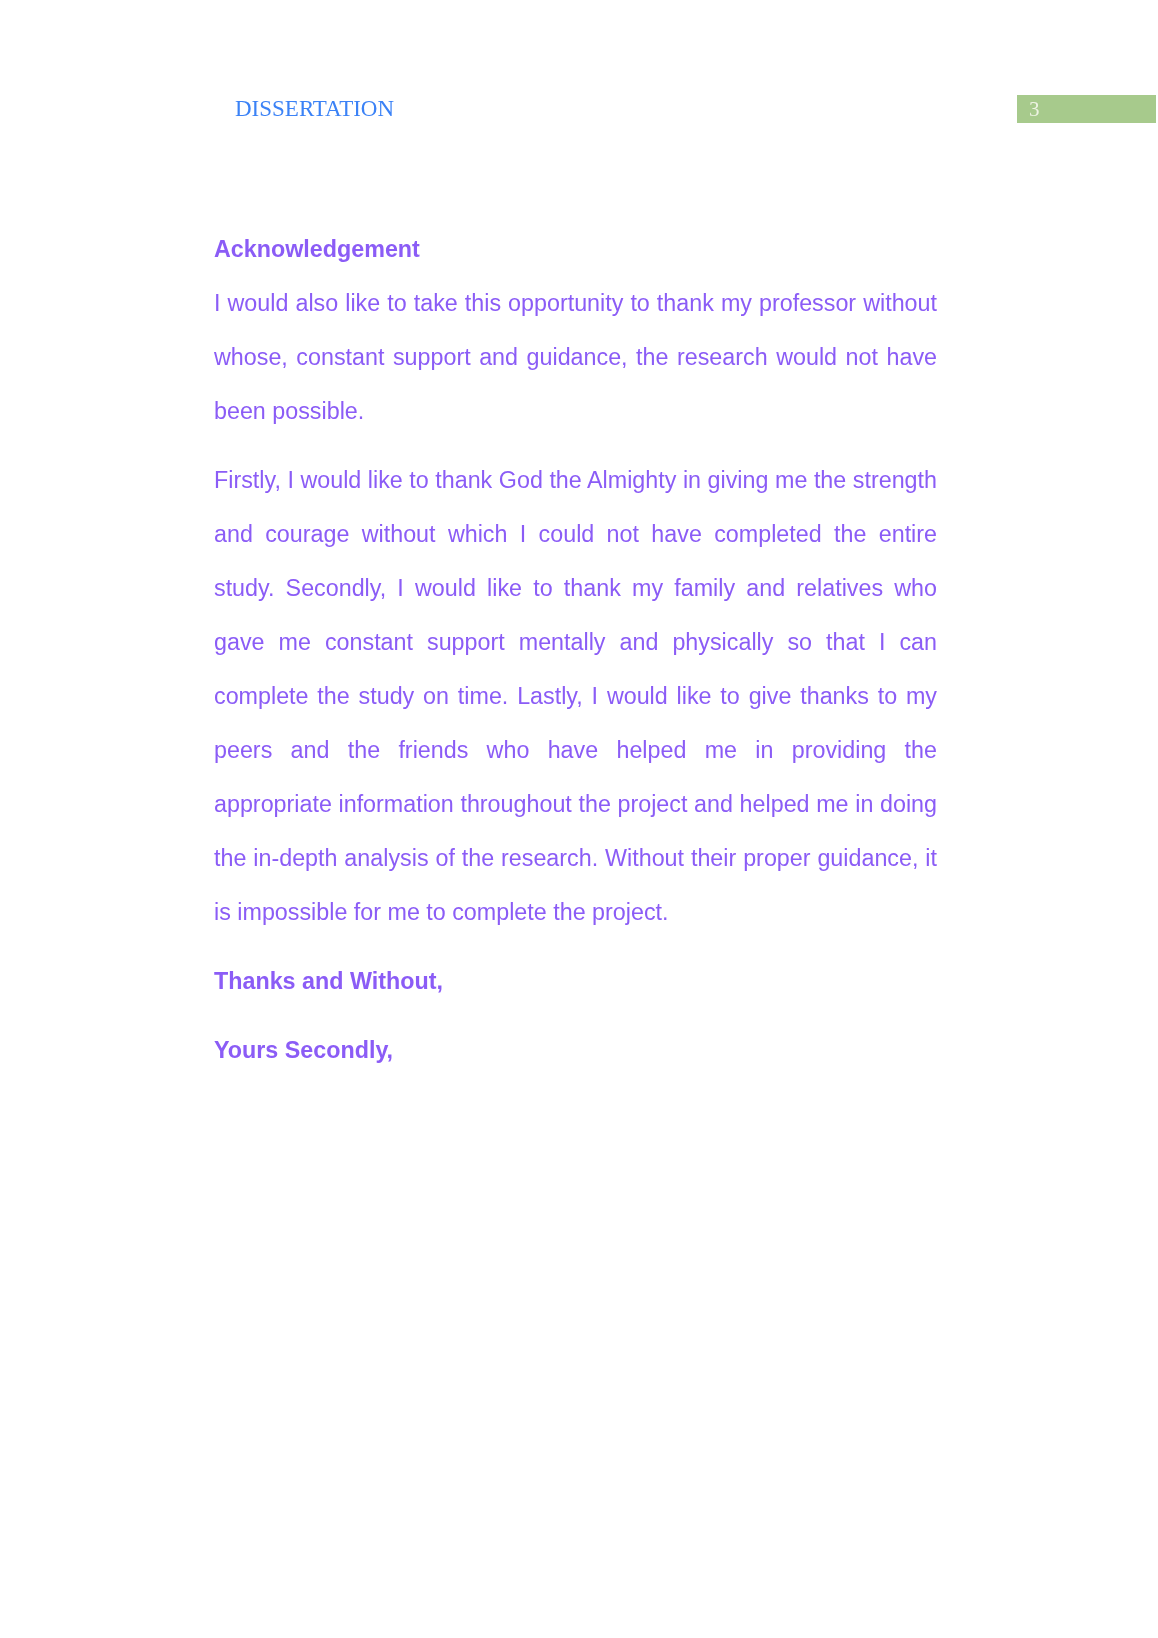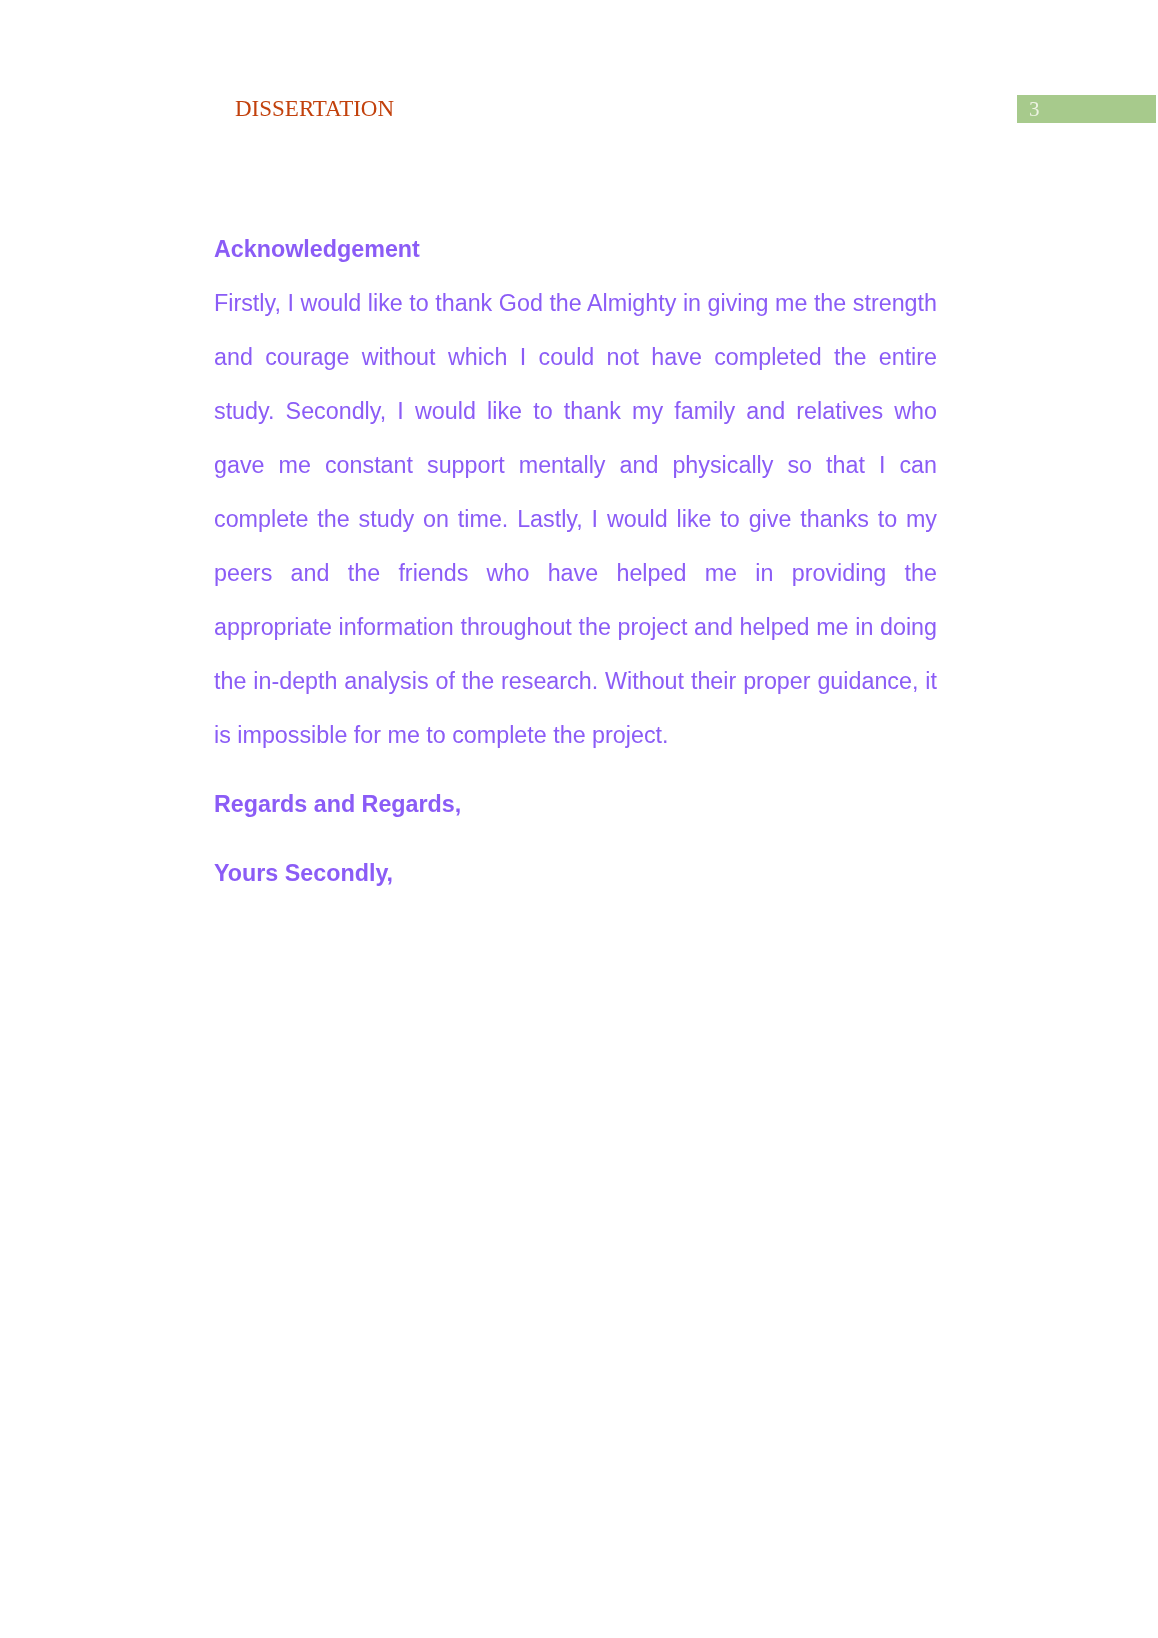--- a/index.html
+++ b/index.html
@@ -63,30 +63,31 @@
     margin: 0 0 15px 0;
     font-weight: bold;
     text-align: left;
   }
 </style>
 </head>
 <body>
 
 <div class="page">
 
-  <div class="running-header-title" style="color: #c2410c;">DISSERTATION</div>
+  <div class="running-header-title" style="color: #3b82f6;">DISSERTATION</div>
 
   <div class="page-number-badge" style="background: rgb(167, 202, 140); color: rgb(237, 243, 226);">
     <span>3</span>
   </div>
 
   <div class="content" style="color: #8b5cf6;">
     <h2 class="section-heading">Acknowledgement</h2>
 
+    <p class="body-paragraph">I would also like to take this opportunity to thank my professor without whose, constant support and guidance, the research would not have been possible.</p>
 
     <p class="body-paragraph">Firstly, I would like to thank God the Almighty in giving me the strength and courage without which I could not have completed the entire study. Secondly, I would like to thank my family and relatives who gave me constant support mentally and physically so that I can complete the study on time. Lastly, I would like to give thanks to my peers and the friends who have helped me in providing the appropriate information throughout the project and helped me in doing the in-depth analysis of the research. Without their proper guidance, it is impossible for me to complete the project.</p>
 
-    <p class="closing-line">Regards and Regards,</p>
+    <p class="closing-line">Thanks and Without,</p>
 
     <p class="closing-line">Yours Secondly,</p>
   </div>
 
 </div>
 
 </body></html>

